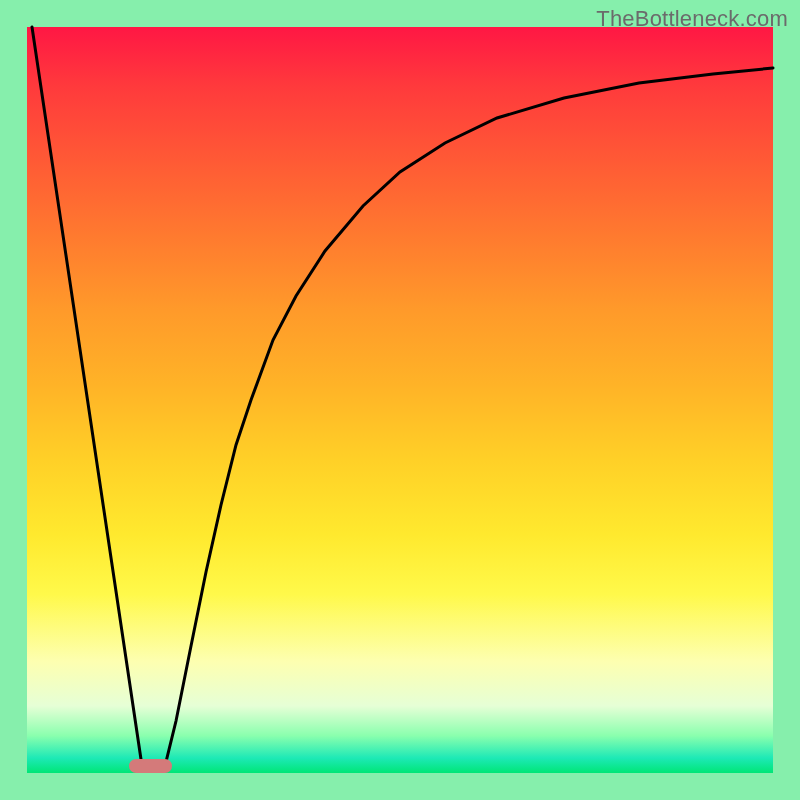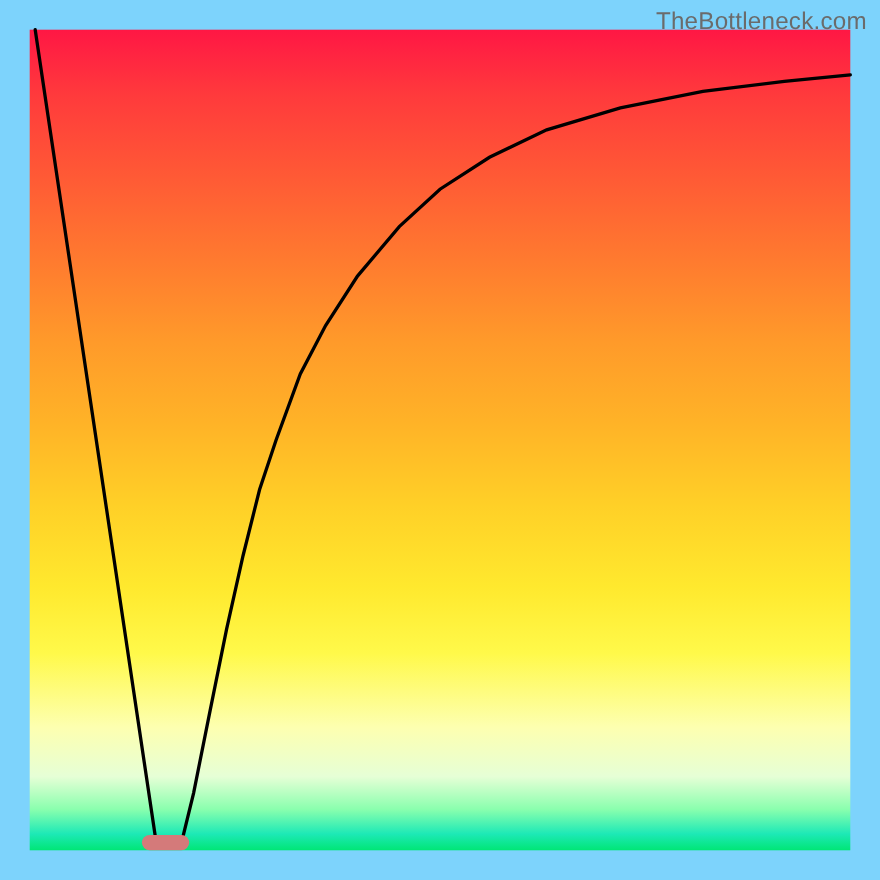--- a/index.html
+++ b/index.html
@@ -1,21 +1,21 @@
 <!DOCTYPE html>
 <html><head>
 <meta charset="utf-8">
 <style>
   * { margin: 0; padding: 0; box-sizing: border-box; }
   html, body { width: 800px; height: 800px; overflow: hidden; background: #000; }
   .frame {
     position: relative;
     width: 800px;
     height: 800px;
-    background: #7dd3fc;
+    background: #86efac;
   }
   .watermark {
     position: absolute;
     top: 6px;
     right: 12px;
     font-family: Arial, Helvetica, sans-serif;
     font-size: 22px;
     color: #6b6b6b;
     letter-spacing: 0.2px;
     z-index: 10;

